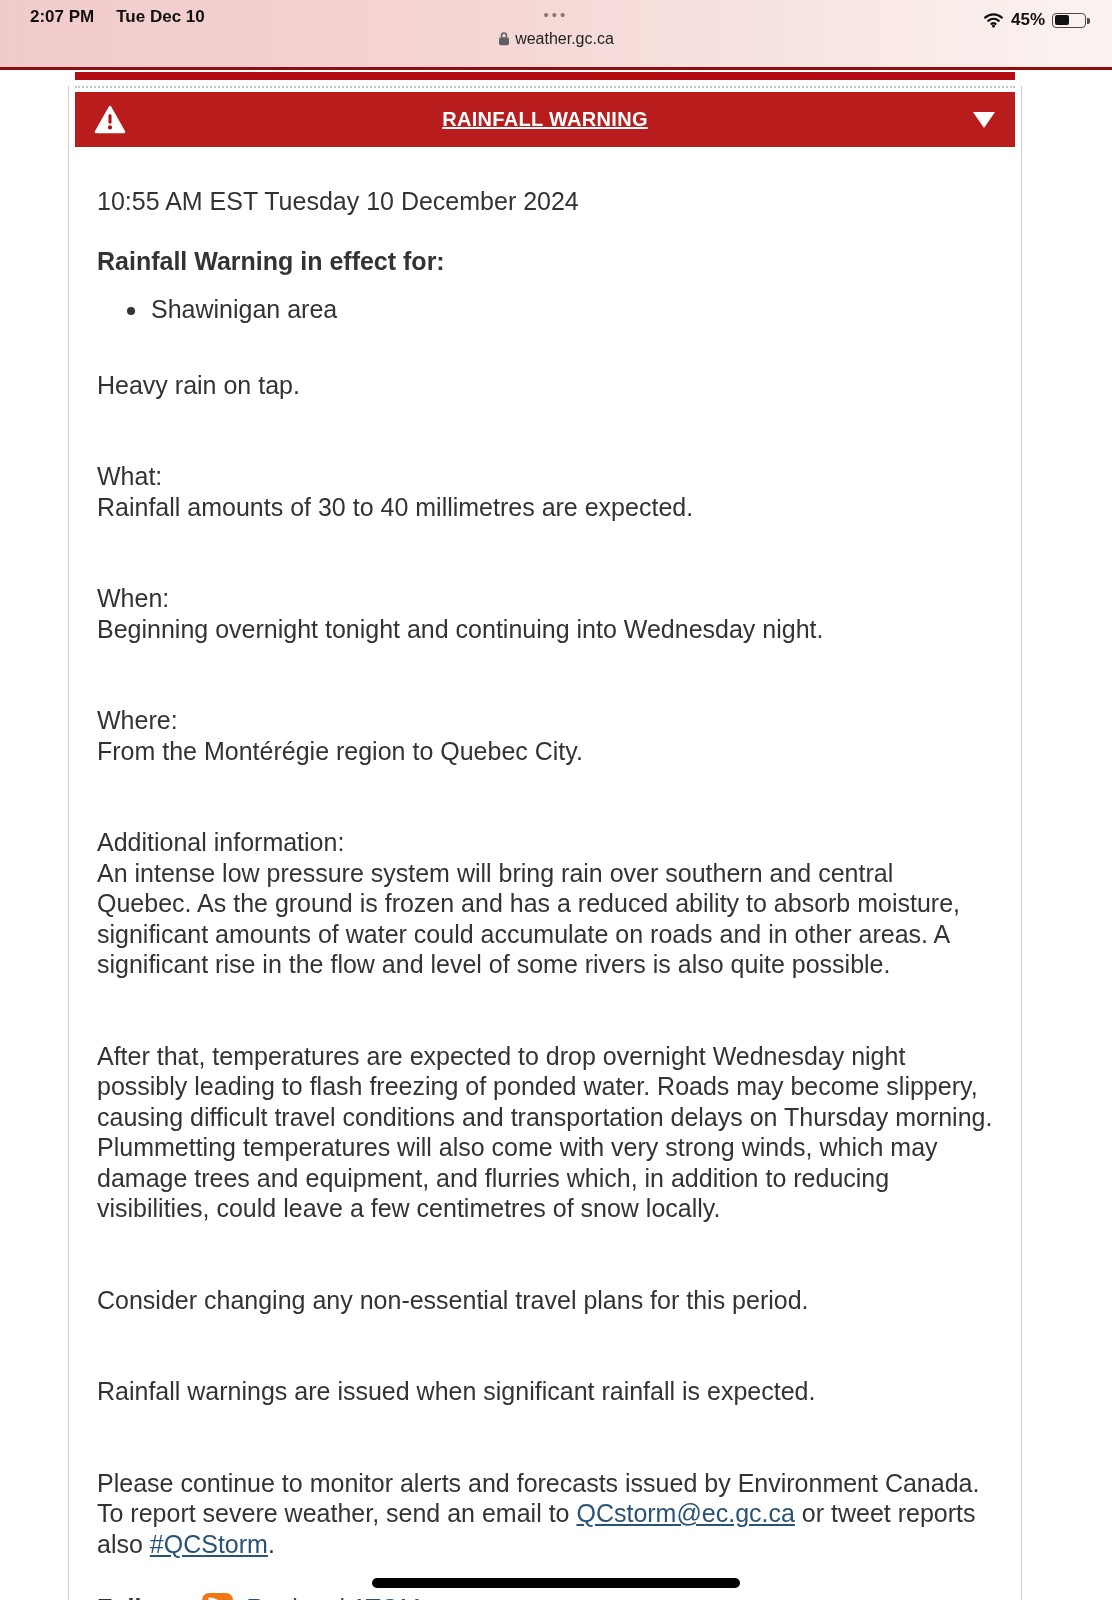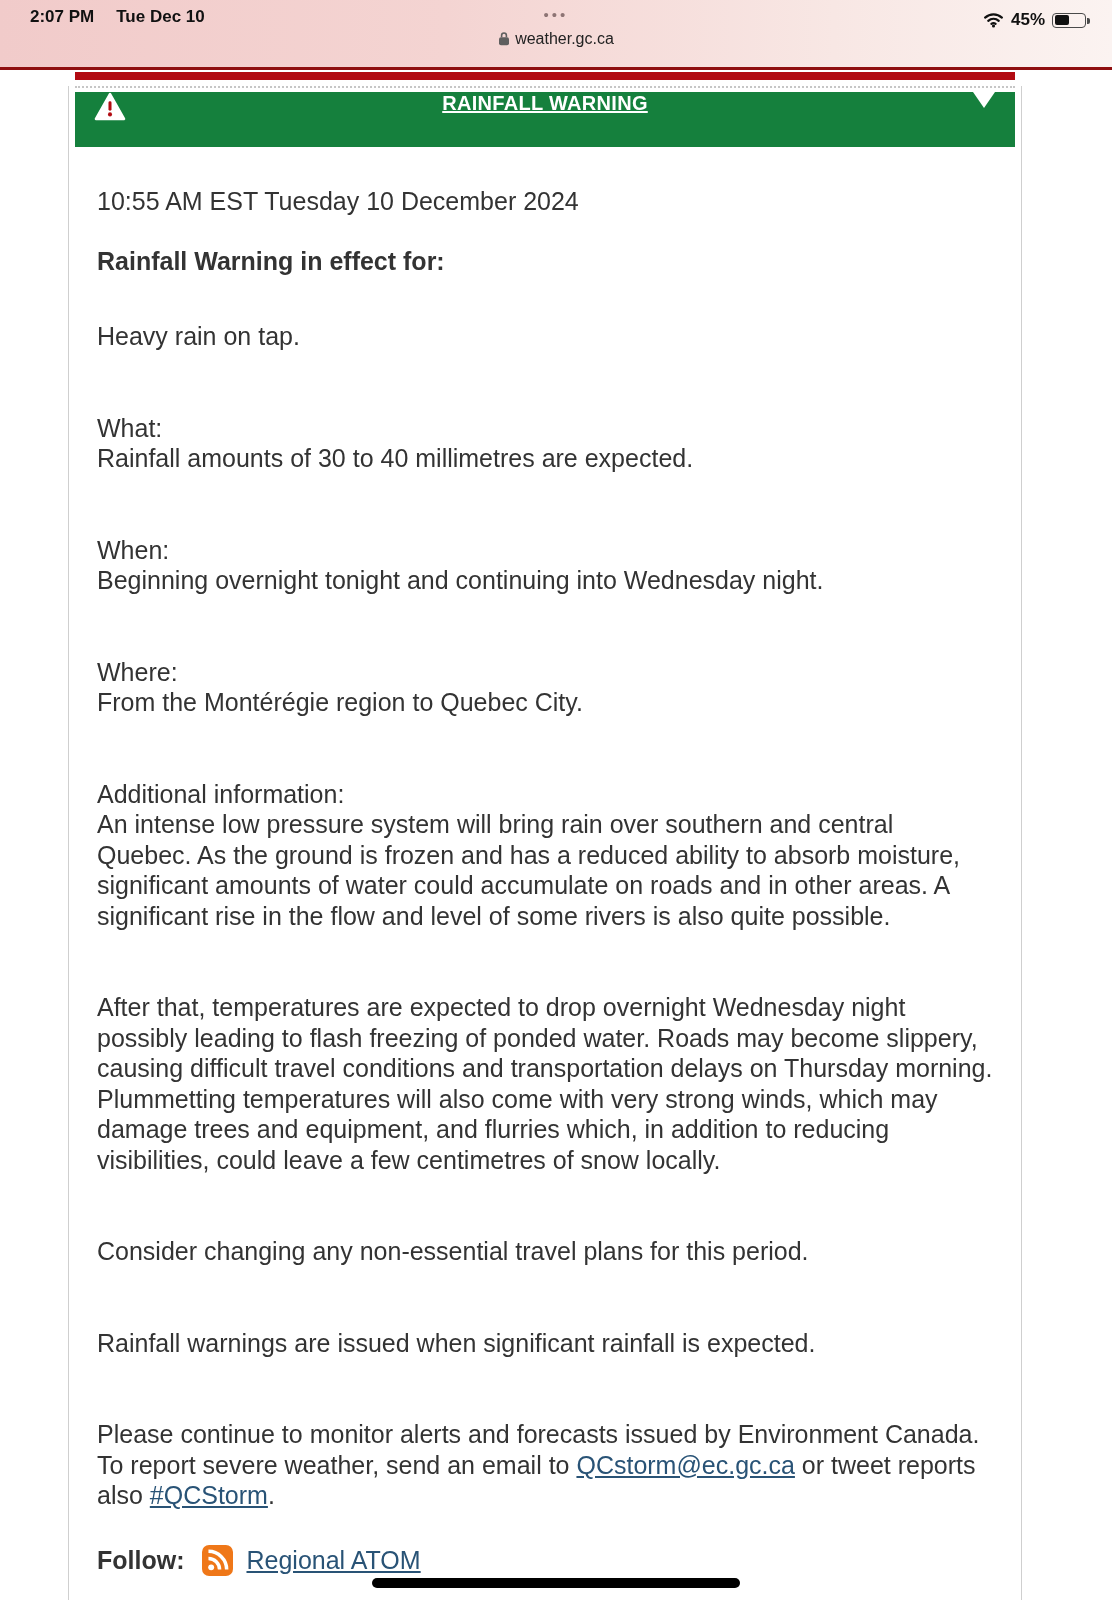--- a/index.html
+++ b/index.html
@@ -27,22 +27,22 @@
   .sb-url svg { vertical-align:-2px; margin-right:5px; }
 
   
   .col { margin-left:68px; width:954px; }
 
   .prev-banner-sliver { height:8px; background:#b20b12; margin:2px 7px 6px 7px; }
 
   .warning-box { border-left:1px solid #cfcfcf; border-right:1px solid #cfcfcf;
     border-bottom:1px solid #cfcfcf; background:#fff; }
   .banner-wrap { margin:0 6px; border-top:2px dotted #c6c6c6; padding-top:4px; }
-  .banner { position:relative; height:55px; background:#15803d; display:flex;
-    cursor:pointer; }
+  .banner { position:relative; height:55px; background:#b91c1c; display:flex;
+    align-items:center; cursor:pointer; }
   .banner .warn-ic { margin-left:19px; display:flex; }
   .banner .title { position:absolute; left:0; right:0; text-align:center; color:#fff;
     font-size:20px; font-weight:bold; text-decoration:underline; letter-spacing:.3px; }
   .banner .caret { margin-left:auto; margin-right:20px; width:0; height:0;
     border-left:11px solid transparent; border-right:11px solid transparent;
     border-top:16px solid #fff; }
 
   .warn-content { padding:6px 28px 26px 28px; font-size:25px; line-height:30.5px; color:#333; }
   .warn-content p { margin:29px 0; }
   .warn-content .bold { font-weight:bold; }
@@ -99,20 +99,23 @@
           </svg>
         </span>
         <span class="title">RAINFALL WARNING</span>
         <span class="caret"></span>
       </div>
     </div>
 
     <div class="warn-content">
       <p style="margin-top:33px;">10:55 AM EST Tuesday 10 December 2024</p>
       <p class="bold" style="margin-bottom:18px;">Rainfall Warning in effect for:</p>
+      <ul>
+        <li>Shawinigan area</li>
+      </ul>
       <p style="margin-top:45px;">Heavy rain on tap.</p>
 
       <p style="margin-top:61px;"><span>What:</span><br><span>Rainfall amounts of 30 to 40 millimetres are expected.</span></p>
       <p style="margin-top:61px;"><span>When:</span><br><span>Beginning overnight tonight and continuing into Wednesday night.</span></p>
       <p style="margin-top:61px;"><span>Where:</span><br><span>From the Montérégie region to Quebec City.</span></p>
       <p style="margin-top:61px;"><span>Additional information:</span><br><span>An intense low pressure system will bring rain over southern and central Quebec. As the ground is frozen and has a reduced ability to absorb moisture, significant amounts of water could accumulate on roads and in other areas. A significant rise in the flow and level of some rivers is also quite possible.</span></p>
 
       <p style="margin-top:61px;">After that, temperatures are expected to drop overnight Wednesday night possibly leading to flash freezing of ponded water. Roads may become slippery, causing difficult travel conditions and transportation delays on Thursday morning. Plummetting temperatures will also come with very strong winds, which may damage trees and equipment, and flurries which, in addition to reducing visibilities, could leave a few centimetres of snow locally.</p>
       <p style="margin-top:61px;">Consider changing any non-essential travel plans for this period.</p>
       <p style="margin-top:61px;">Rainfall warnings are issued when significant rainfall is expected.</p>

